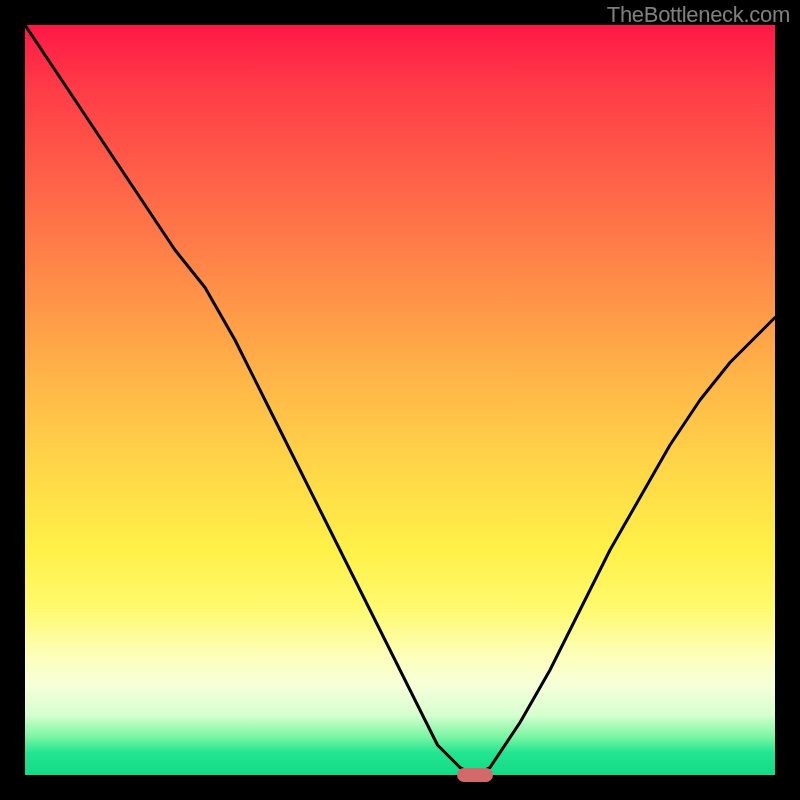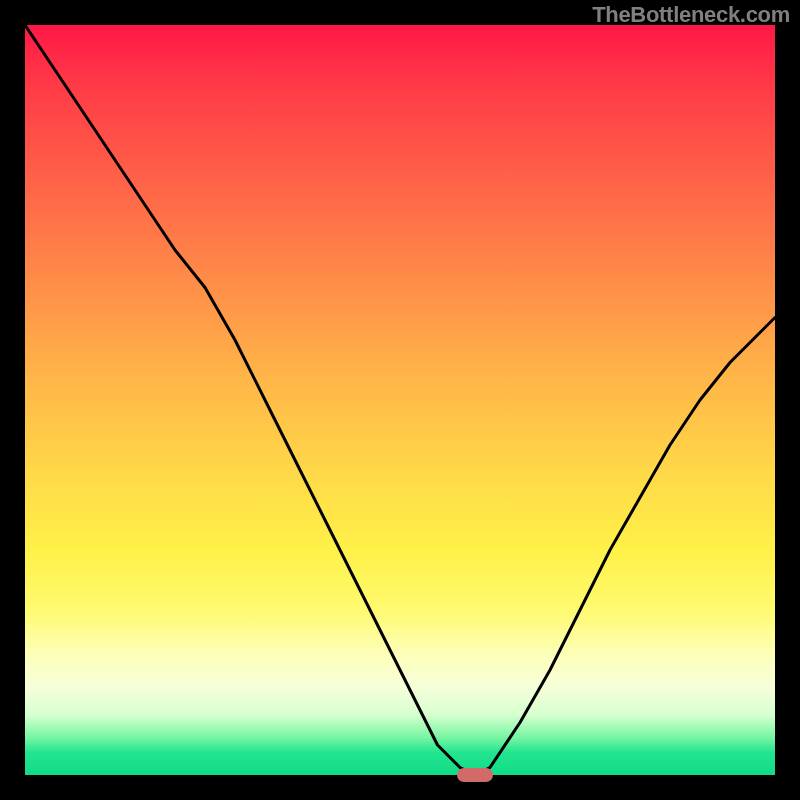--- a/index.html
+++ b/index.html
@@ -55,21 +55,21 @@
     height: 14px;
     border-radius: 7px;
     background: #d36a6a;
     transform: translate(-50%, -50%);
   }
   .watermark {
     position: absolute;
     top: 2px;
     right: 10px;
     font-size: 22px;
-    font-weight: 700;
+    font-weight: 400;
     color: #808080;
     letter-spacing: -0.3px;
   }
 </style>
 </head>
 <body>
 
 <div class="frame">
   <div class="watermark">TheBottleneck.com</div>
   <div class="plot-area">

